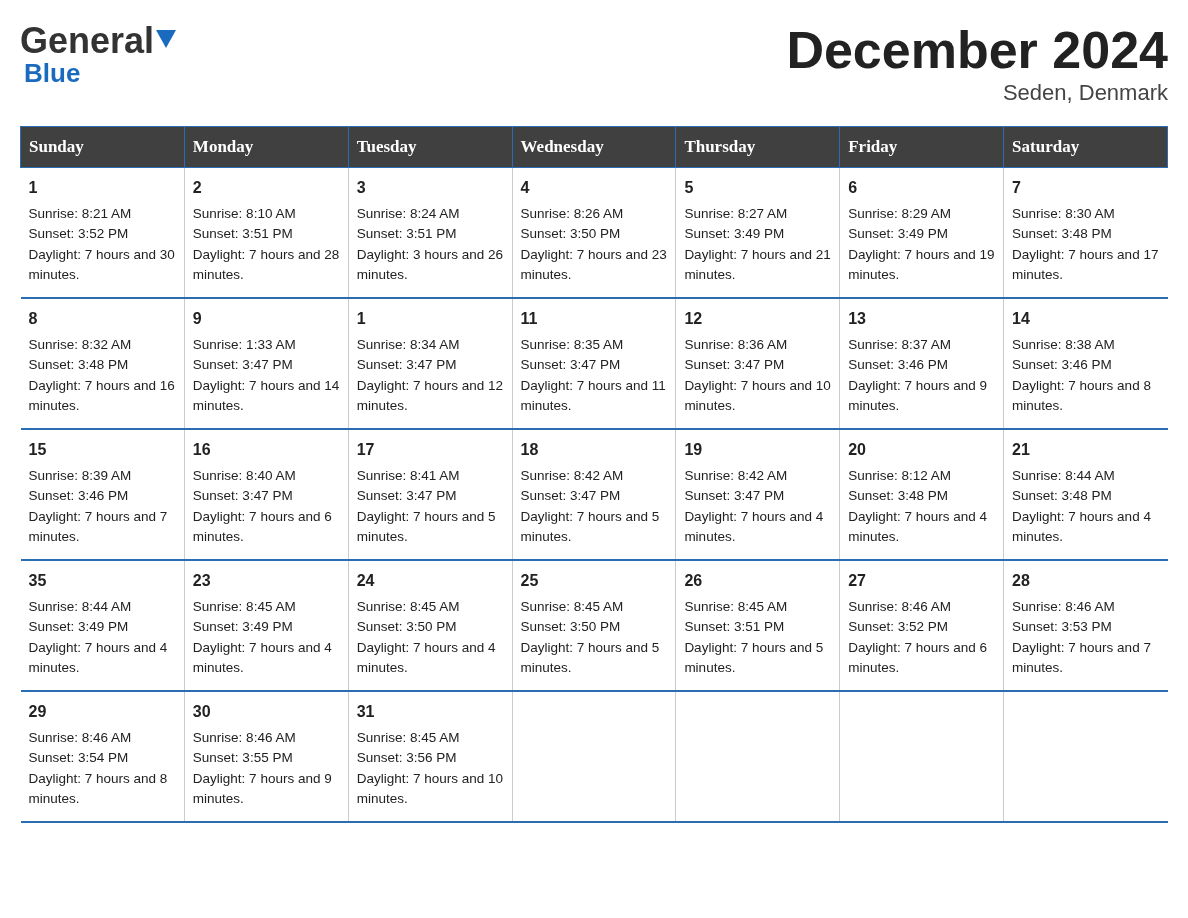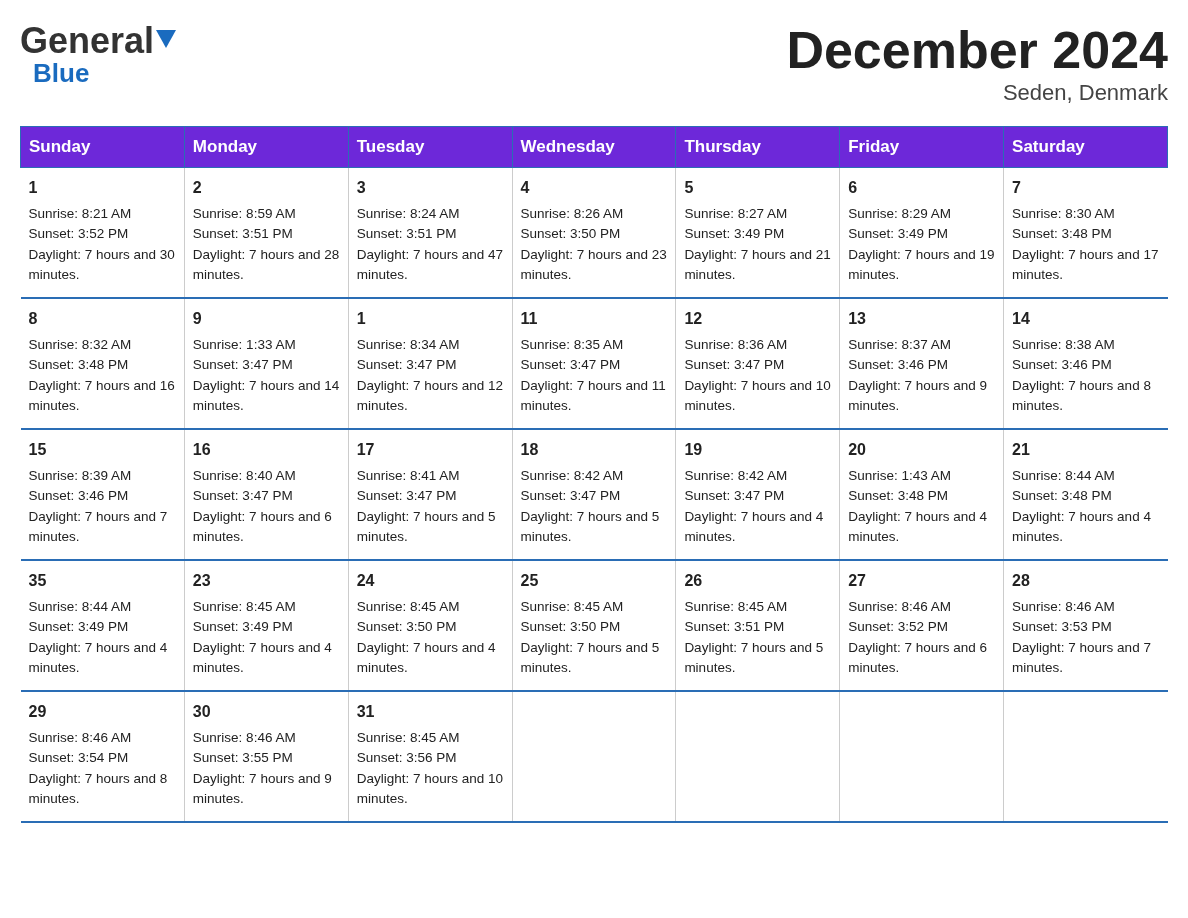--- a/index.html
+++ b/index.html
@@ -32,21 +32,22 @@
     .location {
       font-size: 22px;
       color: #444;
     }
     table {
       width: 100%;
       border-collapse: collapse;
       table-layout: fixed;
     }
     thead tr {
-      background-color: #6d28d9;
+      background-color: #404040;
+      font-family: Liberation Serif, serif;
     }
     thead th {
       color: #fff;
       font-size: 17px;
       font-weight: bold;
       padding: 10px 8px;
       text-align: left;
       border: 1px solid #2a6db5;
     }
     tbody tr {
@@ -80,21 +81,21 @@
 <div class="header">
   <div class="logo">
     <div style="display:flex;align-items:center;">
       <span style="font-size:36px;font-weight:bold;color:#333;text-align:right;">General</span>
       <span style="display:inline-block;position:relative;margin-left:2px;">
         <svg width="20" height="18" viewBox="0 0 20 18">
             <polygon points="10,18 0,0 20,0" fill="#1a6bbf"></polygon>
           </svg>
       </span>
     </div>
-    <div style="font-size:26px;font-weight:bold;color:#1a6bbf;margin-top:-4px;margin-left:13px;">Blue</div>
+    <div style="font-size:26px;font-weight:bold;color:#1a6bbf;margin-top:-4px;margin-left:4px;">Blue</div>
   </div>
   <div class="title-section">
     <div class="month-title">December 2024</div>
     <div class="location">Seden, Denmark</div>
   </div>
 </div>
 
 <table>
   <thead>
     <tr>
@@ -103,43 +104,43 @@
         <th>Tuesday</th>
         <th>Wednesday</th>
         <th>Thursday</th>
         <th>Friday</th>
         <th>Saturday</th>
       </tr>
   </thead>
   <tbody id="calendar-body">
   <tr>
         <td><span class="day-num">1</span><span>Sunrise: 8:21 AM</span><br><span>Sunset: 3:52 PM</span><br><span>Daylight: 7 hours and 30 minutes.</span></td>
-        <td><span class="day-num">2</span><span>Sunrise: 8:59 AM</span><br><span>Sunset: 3:51 PM</span><br><span>Daylight: 7 hours and 28 minutes.</span></td>
-        <td><span class="day-num">3</span><span>Sunrise: 8:24 AM</span><br><span>Sunset: 3:51 PM</span><br><span>Daylight: 7 hours and 47 minutes.</span></td>
+        <td><span class="day-num">2</span><span>Sunrise: 8:10 AM</span><br><span>Sunset: 3:51 PM</span><br><span>Daylight: 7 hours and 28 minutes.</span></td>
+        <td><span class="day-num">3</span><span>Sunrise: 8:24 AM</span><br><span>Sunset: 3:51 PM</span><br><span>Daylight: 3 hours and 26 minutes.</span></td>
         <td><span class="day-num">4</span><span>Sunrise: 8:26 AM</span><br><span>Sunset: 3:50 PM</span><br><span>Daylight: 7 hours and 23 minutes.</span></td>
         <td><span class="day-num">5</span><span>Sunrise: 8:27 AM</span><br><span>Sunset: 3:49 PM</span><br><span>Daylight: 7 hours and 21 minutes.</span></td>
         <td><span class="day-num">6</span><span>Sunrise: 8:29 AM</span><br><span>Sunset: 3:49 PM</span><br><span>Daylight: 7 hours and 19 minutes.</span></td>
         <td><span class="day-num">7</span><span>Sunrise: 8:30 AM</span><br><span>Sunset: 3:48 PM</span><br><span>Daylight: 7 hours and 17 minutes.</span></td>
       </tr>
       <tr>
         <td><span class="day-num">8</span><span>Sunrise: 8:32 AM</span><br><span>Sunset: 3:48 PM</span><br><span>Daylight: 7 hours and 16 minutes.</span></td>
         <td><span class="day-num">9</span><span>Sunrise: 1:33 AM</span><br><span>Sunset: 3:47 PM</span><br><span>Daylight: 7 hours and 14 minutes.</span></td>
         <td><span class="day-num">1</span><span>Sunrise: 8:34 AM</span><br><span>Sunset: 3:47 PM</span><br><span>Daylight: 7 hours and 12 minutes.</span></td>
         <td><span class="day-num">11</span><span>Sunrise: 8:35 AM</span><br><span>Sunset: 3:47 PM</span><br><span>Daylight: 7 hours and 11 minutes.</span></td>
         <td><span class="day-num">12</span><span>Sunrise: 8:36 AM</span><br><span>Sunset: 3:47 PM</span><br><span>Daylight: 7 hours and 10 minutes.</span></td>
         <td><span class="day-num">13</span><span>Sunrise: 8:37 AM</span><br><span>Sunset: 3:46 PM</span><br><span>Daylight: 7 hours and 9 minutes.</span></td>
         <td><span class="day-num">14</span><span>Sunrise: 8:38 AM</span><br><span>Sunset: 3:46 PM</span><br><span>Daylight: 7 hours and 8 minutes.</span></td>
       </tr>
       <tr>
         <td><span class="day-num">15</span><span>Sunrise: 8:39 AM</span><br><span>Sunset: 3:46 PM</span><br><span>Daylight: 7 hours and 7 minutes.</span></td>
         <td><span class="day-num">16</span><span>Sunrise: 8:40 AM</span><br><span>Sunset: 3:47 PM</span><br><span>Daylight: 7 hours and 6 minutes.</span></td>
         <td><span class="day-num">17</span><span>Sunrise: 8:41 AM</span><br><span>Sunset: 3:47 PM</span><br><span>Daylight: 7 hours and 5 minutes.</span></td>
         <td><span class="day-num">18</span><span>Sunrise: 8:42 AM</span><br><span>Sunset: 3:47 PM</span><br><span>Daylight: 7 hours and 5 minutes.</span></td>
         <td><span class="day-num">19</span><span>Sunrise: 8:42 AM</span><br><span>Sunset: 3:47 PM</span><br><span>Daylight: 7 hours and 4 minutes.</span></td>
-        <td><span class="day-num">20</span><span>Sunrise: 1:43 AM</span><br><span>Sunset: 3:48 PM</span><br><span>Daylight: 7 hours and 4 minutes.</span></td>
+        <td><span class="day-num">20</span><span>Sunrise: 8:12 AM</span><br><span>Sunset: 3:48 PM</span><br><span>Daylight: 7 hours and 4 minutes.</span></td>
         <td><span class="day-num">21</span><span>Sunrise: 8:44 AM</span><br><span>Sunset: 3:48 PM</span><br><span>Daylight: 7 hours and 4 minutes.</span></td>
       </tr>
       <tr>
         <td><span class="day-num">35</span><span>Sunrise: 8:44 AM</span><br><span>Sunset: 3:49 PM</span><br><span>Daylight: 7 hours and 4 minutes.</span></td>
         <td><span class="day-num">23</span><span>Sunrise: 8:45 AM</span><br><span>Sunset: 3:49 PM</span><br><span>Daylight: 7 hours and 4 minutes.</span></td>
         <td><span class="day-num">24</span><span>Sunrise: 8:45 AM</span><br><span>Sunset: 3:50 PM</span><br><span>Daylight: 7 hours and 4 minutes.</span></td>
         <td><span class="day-num">25</span><span>Sunrise: 8:45 AM</span><br><span>Sunset: 3:50 PM</span><br><span>Daylight: 7 hours and 5 minutes.</span></td>
         <td><span class="day-num">26</span><span>Sunrise: 8:45 AM</span><br><span>Sunset: 3:51 PM</span><br><span>Daylight: 7 hours and 5 minutes.</span></td>
         <td><span class="day-num">27</span><span>Sunrise: 8:46 AM</span><br><span>Sunset: 3:52 PM</span><br><span>Daylight: 7 hours and 6 minutes.</span></td>
         <td><span class="day-num">28</span><span>Sunrise: 8:46 AM</span><br><span>Sunset: 3:53 PM</span><br><span>Daylight: 7 hours and 7 minutes.</span></td>

